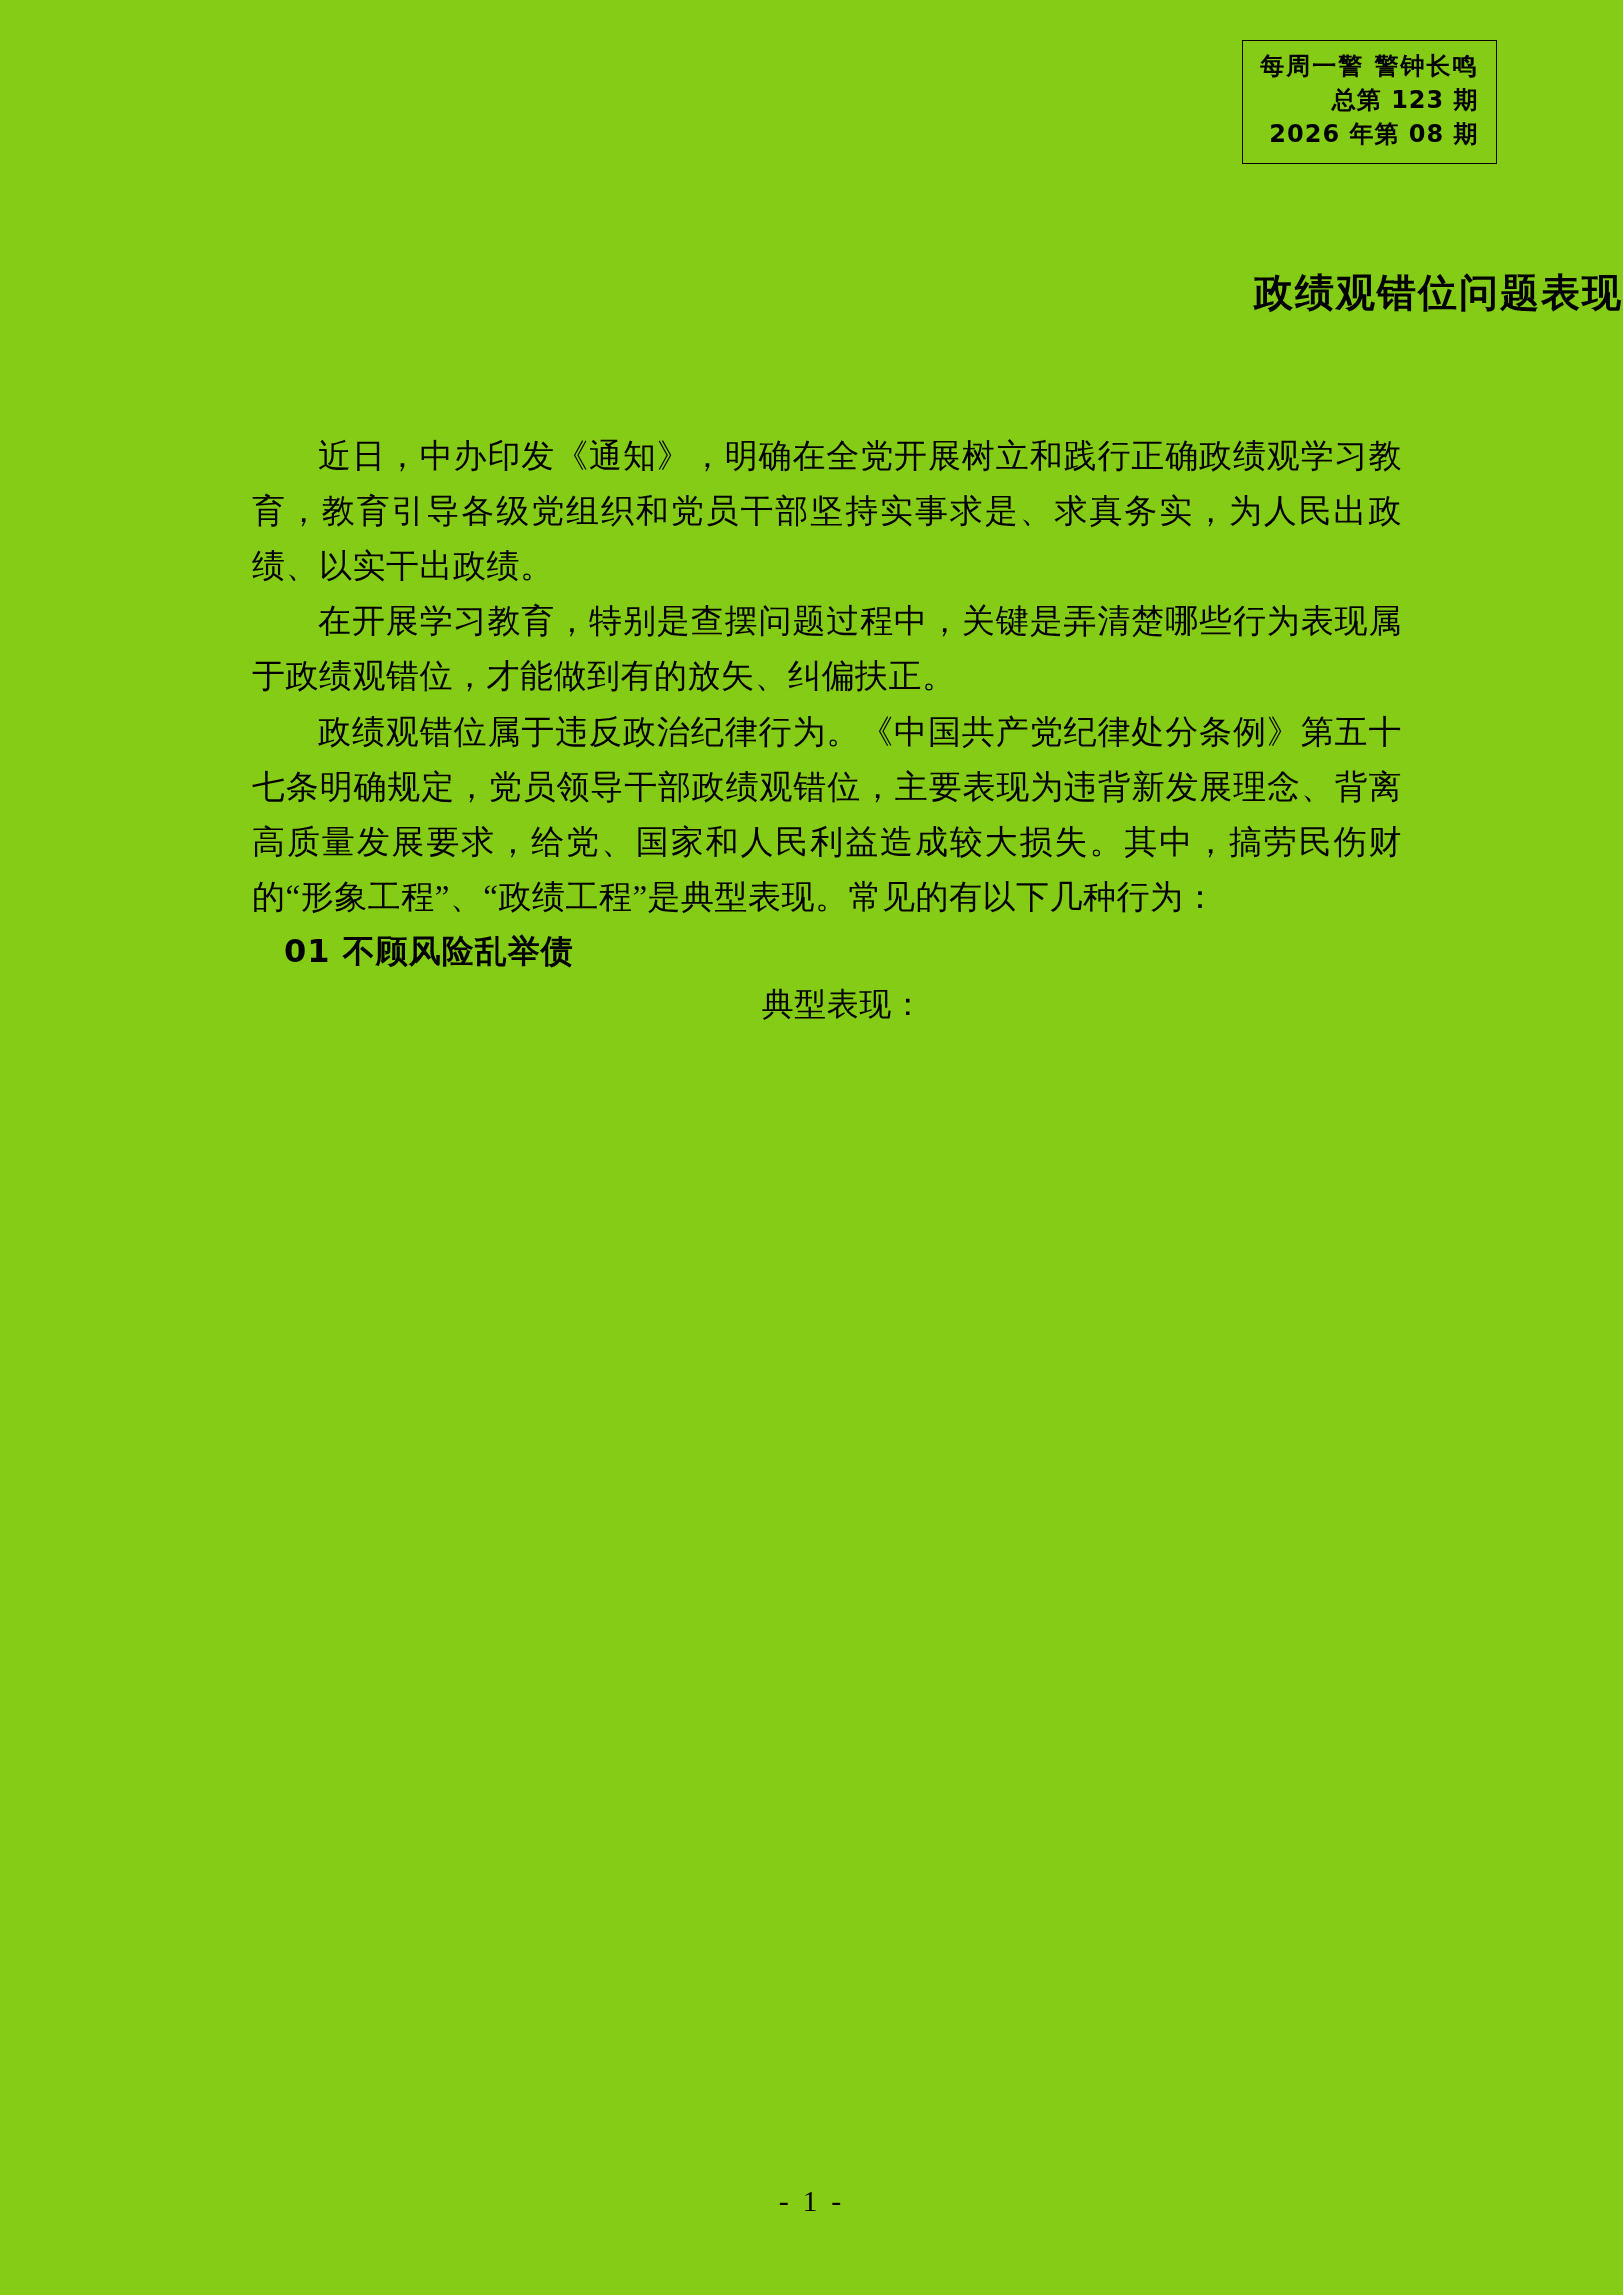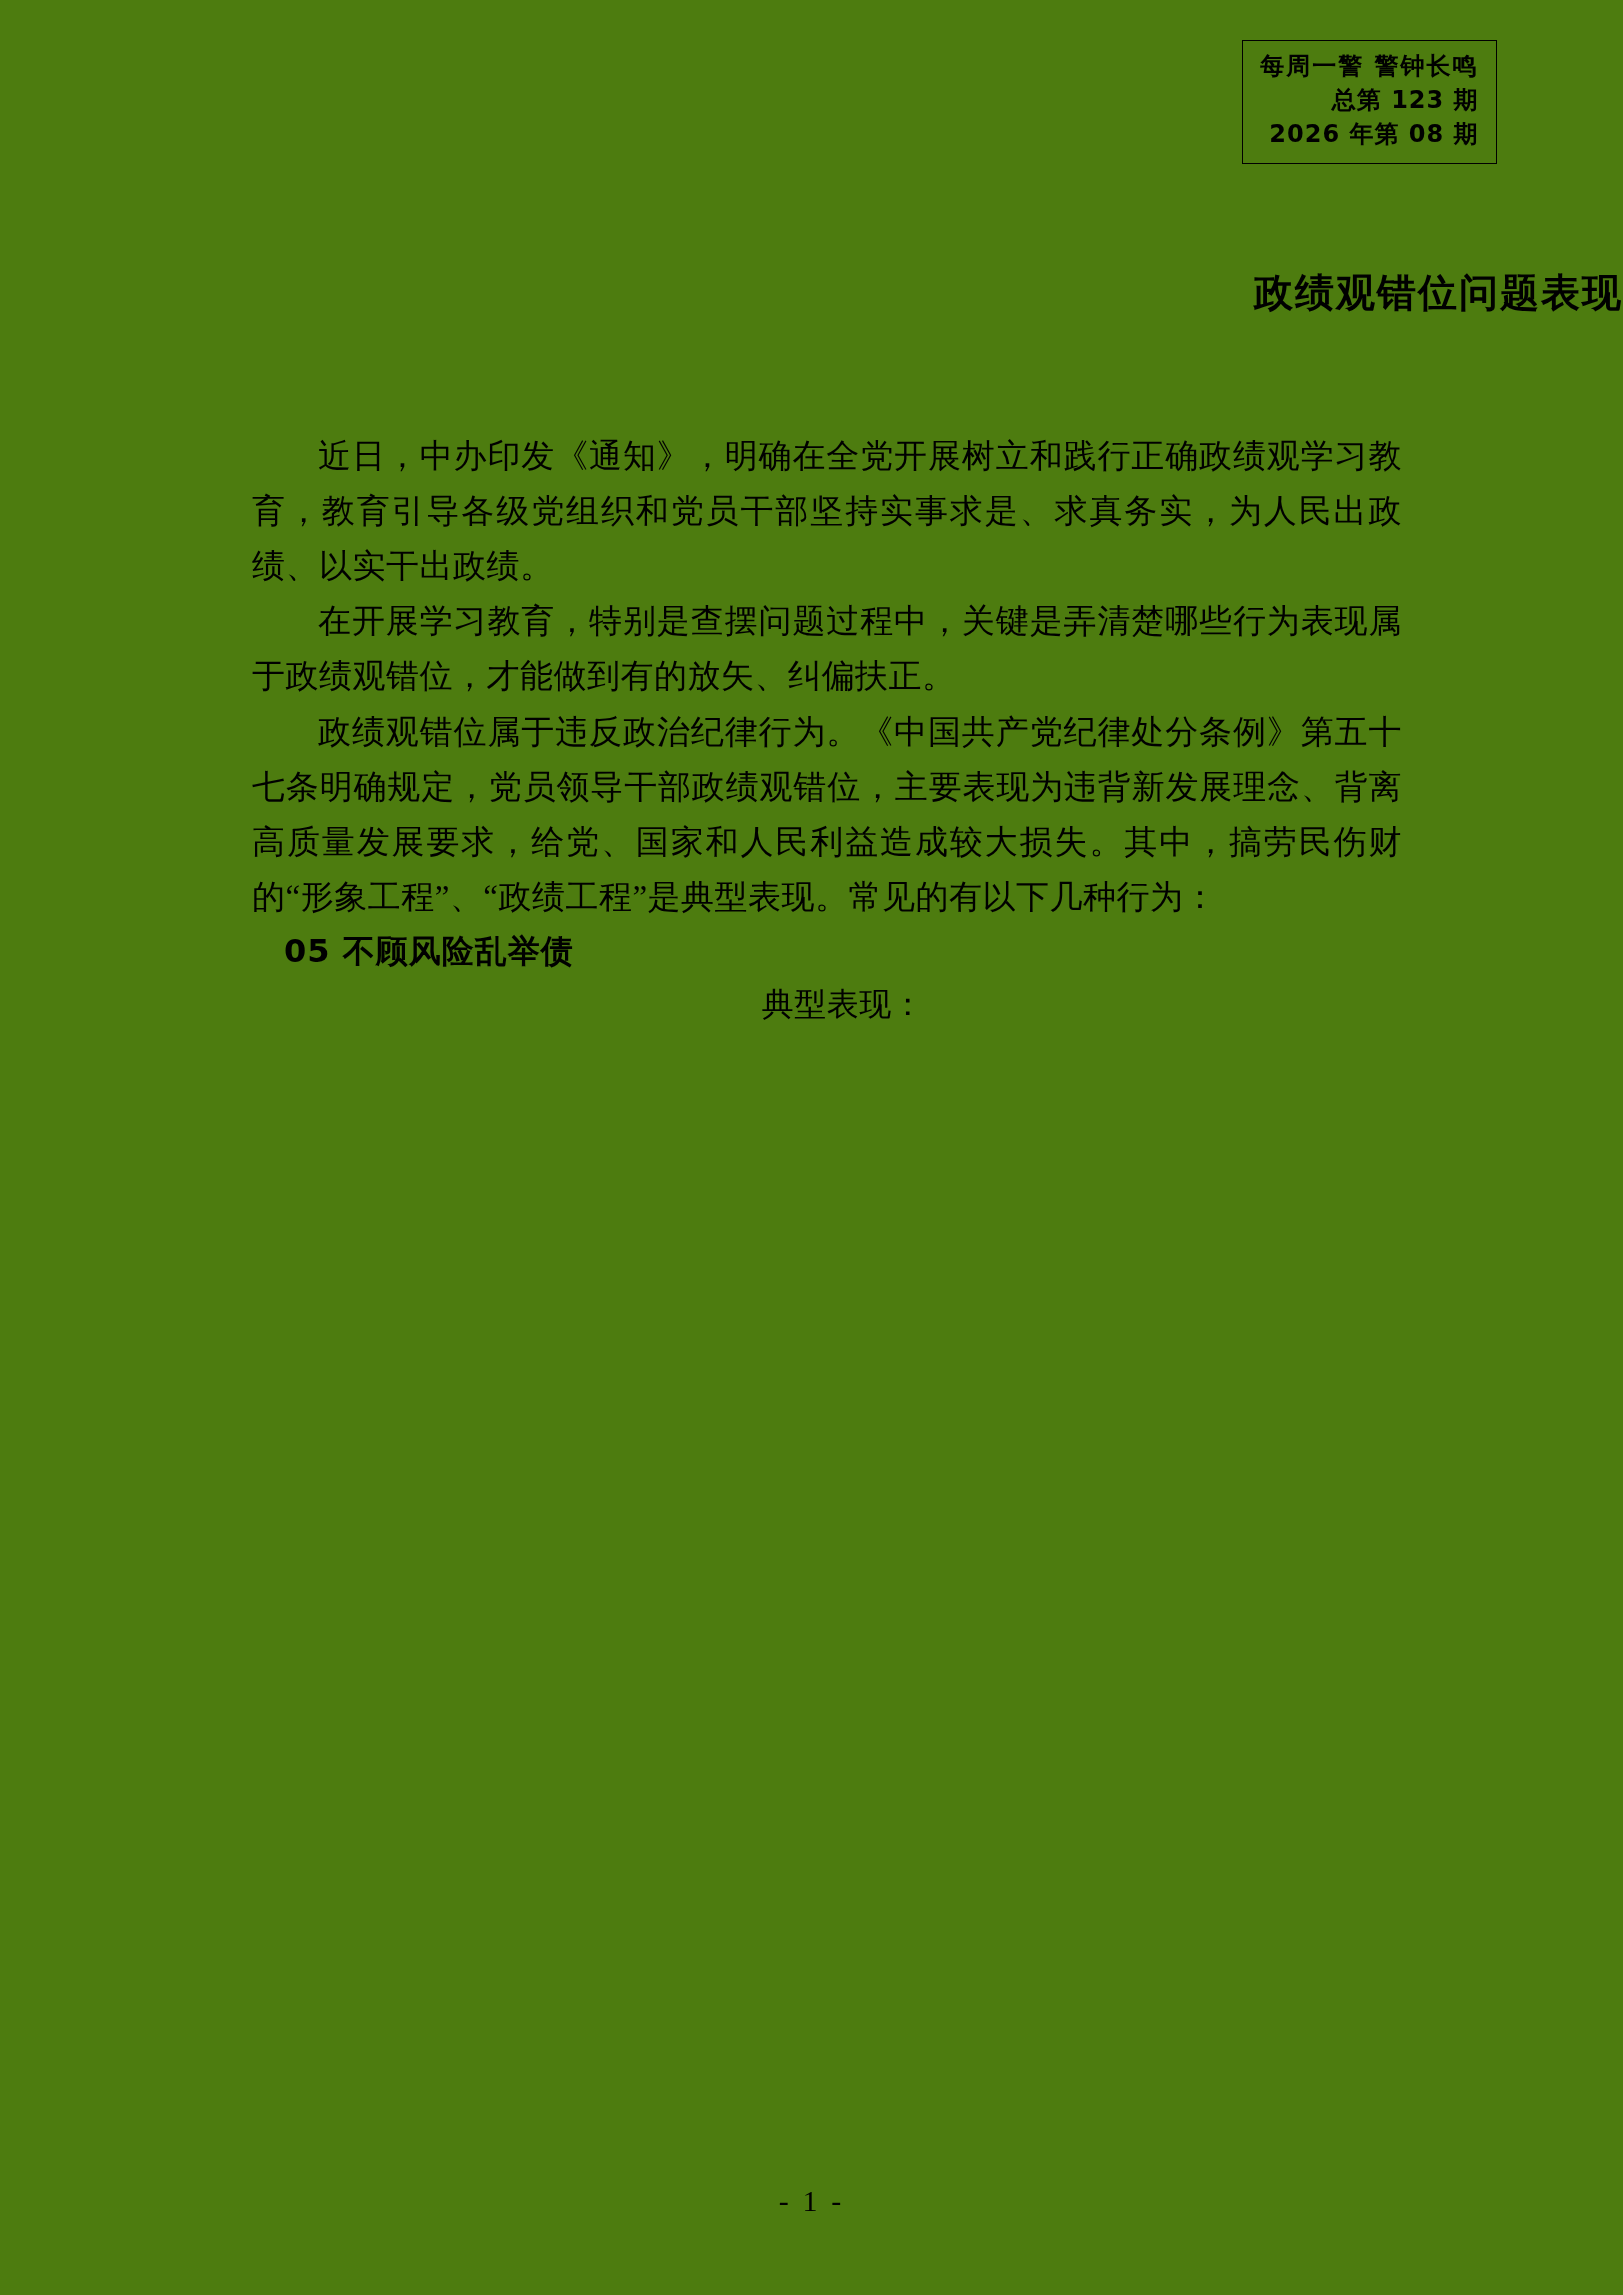--- a/index.html
+++ b/index.html
@@ -8,21 +8,21 @@
     background: #ffffff;
   }
   body {
     font-family: "Liberation Serif", "DejaVu Serif", serif;
     color: #000000;
   }
   .page {
     width: 1623px;
     height: 2295px;
     position: relative;
-    background: #4d7c0f;
+    background: #84cc16;
     box-sizing: border-box;
     padding: 0;
     overflow: hidden;
   }
 
   
   .header-box {
     position: absolute;
     top: 40px;
     right: 126px;
@@ -110,20 +110,20 @@
     <div class="line l2">总第 123 期</div>
     <div class="line l3">2026 年第 08 期</div>
   </div>
 
   <div class="doc-title">政绩观错位问题表现</div>
 
   <div class="body-area">
     <p class="para">近日，中办印发《通知》，明确在全党开展树立和践行正确政绩观学习教育，教育引导各级党组织和党员干部坚持实事求是、求真务实，为人民出政绩、以实干出政绩。</p>
     <p class="para">在开展学习教育，特别是查摆问题过程中，关键是弄清楚哪些行为表现属于政绩观错位，才能做到有的放矢、纠偏扶正。</p>
     <p class="para">政绩观错位属于违反政治纪律行为。《中国共产党纪律处分条例》第五十七条明确规定，党员领导干部政绩观错位，主要表现为违背新发展理念、背离高质量发展要求，给党、国家和人民利益造成较大损失。其中，搞劳民伤财的“形象工程”、“政绩工程”是典型表现。常见的有以下几种行为：</p>
-    <p class="heading">05  不顾风险乱举债</p>
+    <p class="heading">01  不顾风险乱举债</p>
     <p class="subhead">典型表现：</p>
   </div>
 
   <div class="footer">- 1 -</div>
 
 </div>
 
 
 </body></html>

